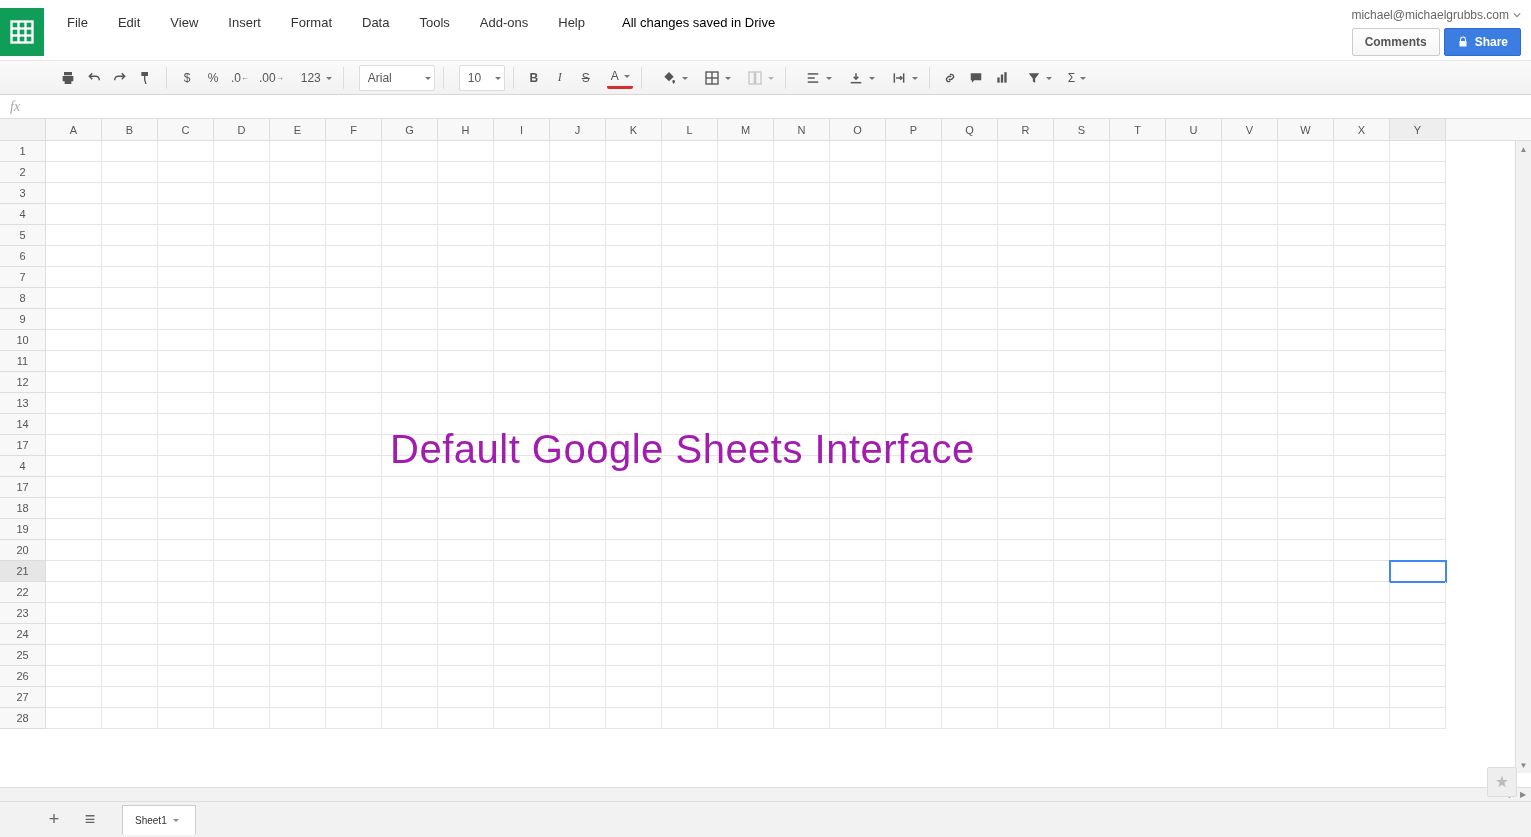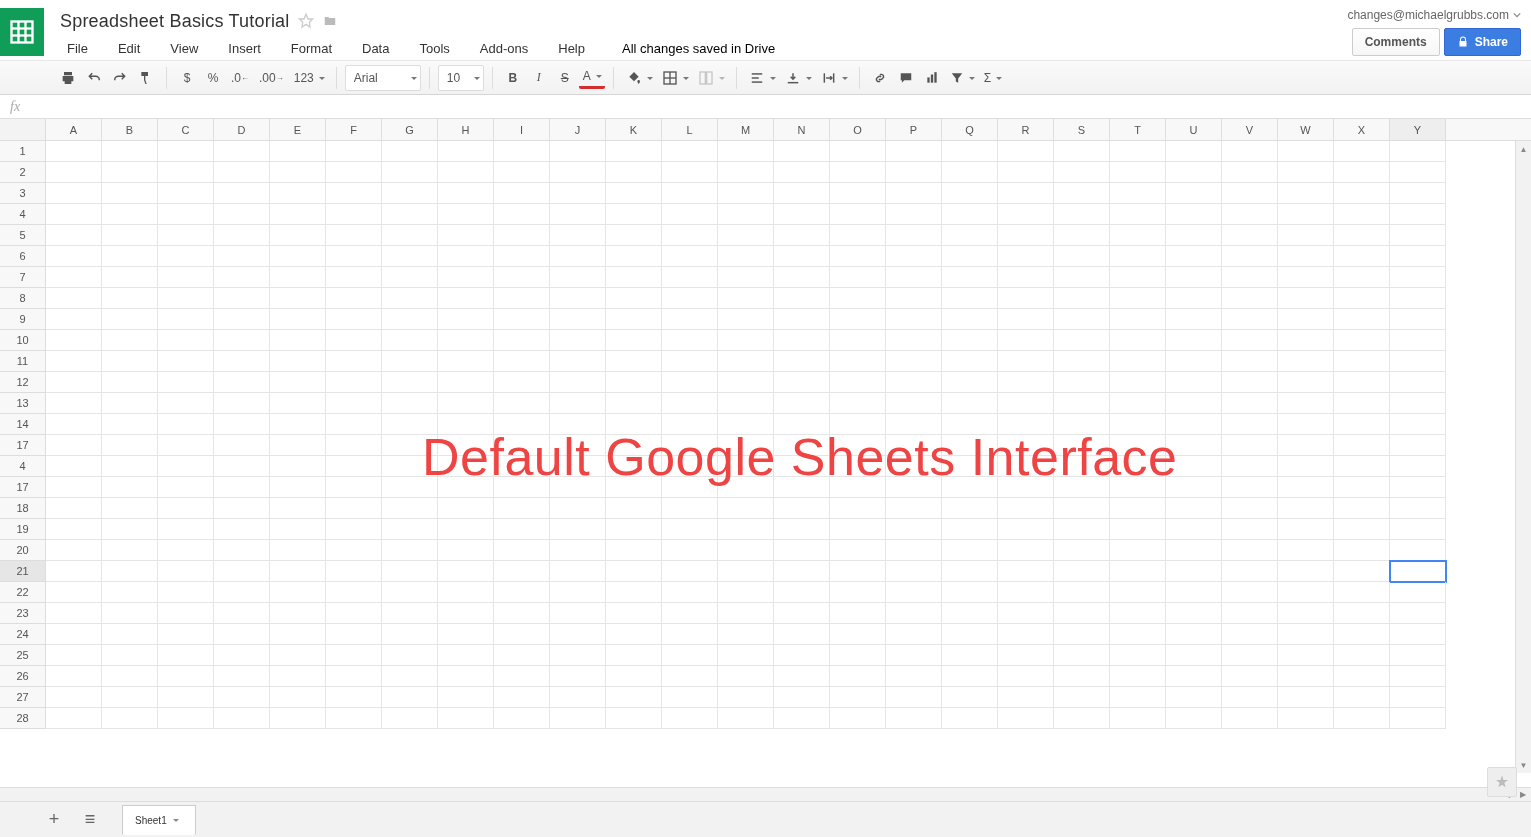--- a/index.html
+++ b/index.html
@@ -20,21 +20,21 @@
 .account-email { font-size: 12px; color: #666; display: flex; align-items: center; gap: 4px; cursor: pointer; }
 .header-buttons { display: flex; gap: 4px; }
 .btn { height: 28px; padding: 0 12px; border: 1px solid #ccc; background: linear-gradient(#fff, #f6f6f6); font-size: 12px; font-weight: bold; color: #555; border-radius: 2px; cursor: pointer; display: inline-flex; align-items: center; gap: 6px; }
 .btn-share { background: #1a73e8; background: #3b7de0; border-color: #3367d6; color: #fff; }
 .btn-share svg { width: 12px; height: 12px; }
 
 
 .toolbar { height: 35px; border-top: 1px solid #e6e6e6; border-bottom: 1px solid #d6d6d6; background: linear-gradient(#fafafa, #f2f2f2); display: flex; align-items: center; padding: 0 6px 0 56px; gap: 2px; }
 .tool-btn { min-width: 24px; height: 26px; padding: 0 4px; display: inline-flex; align-items: center; justify-content: center; cursor: pointer; color: #555; border-radius: 2px; font-size: 12px; position: relative; }
 .tool-sep { width: 1px; height: 22px; background: #ddd; margin: 0 6px; }
-.tool-drop { padding-right: 14px; }
+.tool-drop { padding-right: 14px; margin-left: 7px; }
 .tool-drop::after { content: ''; position: absolute; right: 3px; top: 50%; margin-top: -1px; border: 3px solid transparent; border-top-color: #777; }
 .font-select { width: 76px; justify-content: flex-start; padding-left: 8px; border: 1px solid #ddd; background: #fff; }
 .size-select { width: 46px; justify-content: flex-start; padding-left: 8px; border: 1px solid #ddd; background: #fff; }
 .text-color { border-bottom: 3px solid #d32f2f; height: 22px; }
 
 
 .formula-bar { height: 24px; border-bottom: 1px solid #ddd; display: flex; align-items: center; padding-left: 10px; font-style: italic; color: #aaa; font-size: 14px; font-family: Georgia, serif; }
 .formula-input { flex: 1; border: none; outline: none; height: 100%; padding-left: 12px; font-size: 13px; }
 
 
@@ -50,21 +50,21 @@
 .cell { width: 56px; border-right: 1px solid #e5e5e5; border-bottom: 1px solid #e5e5e5; flex-shrink: 0; }
 .cell.selected { outline: 2px solid #4285f4; outline-offset: -1px; }
 .vscroll { position: absolute; right: 0; top: 0; bottom: 14px; width: 16px; background: #f2f2f2; border-left: 1px solid #ddd; }
 .vscroll .up, .vscroll .down { height: 16px; display: flex; align-items: center; justify-content: center; font-size: 8px; color: #888; cursor: pointer; }
 .vscroll .down { position: absolute; bottom: 0; width: 100%; }
 .hscroll { height: 14px; background: #f2f2f2; border-top: 1px solid #ddd; display: flex; align-items: center; }
 .hscroll .spacer { flex: 1; }
 .hscroll .arr { width: 16px; text-align: center; font-size: 8px; color: #888; cursor: pointer; }
 
 
-.overlay-text { position: absolute; left: 422px; top: 286px; font-size: 52px; color: #ef4444; letter-spacing: .5px; font-family: 'Helvetica Neue', Arial, sans-serif; pointer-events: none; }
+.overlay-text { position: absolute; left: 390px; top: 286px; font-size: 40px; color: #a21caf; letter-spacing: .5px; font-family: 'Helvetica Neue', Arial, sans-serif; pointer-events: none; }
 
 
 .tab-bar { height: 36px; border-top: 1px solid #ddd; background: #f2f2f2; display: flex; align-items: center; padding-left: 40px; gap: 8px; }
 .tab-add, .tab-list { width: 28px; height: 28px; display: inline-flex; align-items: center; justify-content: center; color: #666; cursor: pointer; font-size: 18px; }
 .sheet-tab { height: 30px; background: #fff; border: 1px solid #ccc; border-bottom: none; border-radius: 0 0 2px 2px; padding: 0 16px 0 12px; display: inline-flex; align-items: center; gap: 6px; font-size: 10px; color: #333; cursor: pointer; margin-left: 10px; position: relative; }
 .sheet-tab::after { content: ''; border: 3px solid transparent; border-top-color: #888; margin-top: 3px; }
 .explore-btn { position: absolute; right: 14px; bottom: 40px; width: 30px; height: 30px; background: #eee; border: 1px solid #ddd; border-radius: 2px; display: flex; align-items: center; justify-content: center; cursor: pointer; }
 
 svg { display: block; }
 </style>
@@ -75,49 +75,36 @@
   <div class="app-logo">
     <svg viewBox="0 0 24 24" fill="none" stroke="#fff" stroke-width="2">
       <rect x="3" y="3" width="18" height="18"></rect>
         <line x1="3" y1="9" x2="21" y2="9"></line>
         <line x1="3" y1="15" x2="21" y2="15"></line>
         <line x1="9" y1="3" x2="9" y2="21"></line>
         <line x1="15" y1="3" x2="15" y2="21"></line>
     </svg>
   </div>
   <div class="title-block">
-    <div class="title-row">
-      <span class="doc-title">Spreadsheet Basics Tutorial</span>
-      <span class="star-icon">
-        <svg width="16" height="16" viewBox="0 0 24 24" fill="none" stroke="#ccc" stroke-width="2">
-            <polygon points="12 2 15 9 22 9 17 14 18 21 12 17 6 21 7 14 2 9 9 9"></polygon>
-          </svg>
-      </span>
-      <span class="folder-icon">
-        <svg width="16" height="14" viewBox="0 0 24 24" fill="#bbb">
-            <path d="M3 5h6l2 2h10v12H3z"></path>
-          </svg>
-      </span>
-    </div>
     <div class="menu-row">
       <span class="menu-item">File</span>
       <span class="menu-item">Edit</span>
       <span class="menu-item">View</span>
       <span class="menu-item">Insert</span>
       <span class="menu-item">Format</span>
       <span class="menu-item">Data</span>
       <span class="menu-item">Tools</span>
       <span class="menu-item">Add-ons</span>
       <span class="menu-item">Help</span>
       <span class="save-status">All changes saved in Drive</span>
     </div>
   </div>
   <div class="account-area">
     <div class="account-email">
-      <span>changes@michaelgrubbs.com</span>
+      <span>michael@michaelgrubbs.com</span>
       <svg width="8" height="8" viewBox="0 0 10 10">
           <path d="M1 3l4 4 4-4" fill="none" stroke="#888" stroke-width="1.5"></path>
         </svg>
     </div>
     <div class="header-buttons">
       <button class="btn">Comments</button>
       <button class="btn btn-share">
         <svg viewBox="0 0 24 24" fill="#fff">
             <path d="M6 10V7a6 6 0 1112 0v3h1v11H5V10h1zm2 0h8V7a4 4 0 10-8 0v3z"></path>
           </svg>

